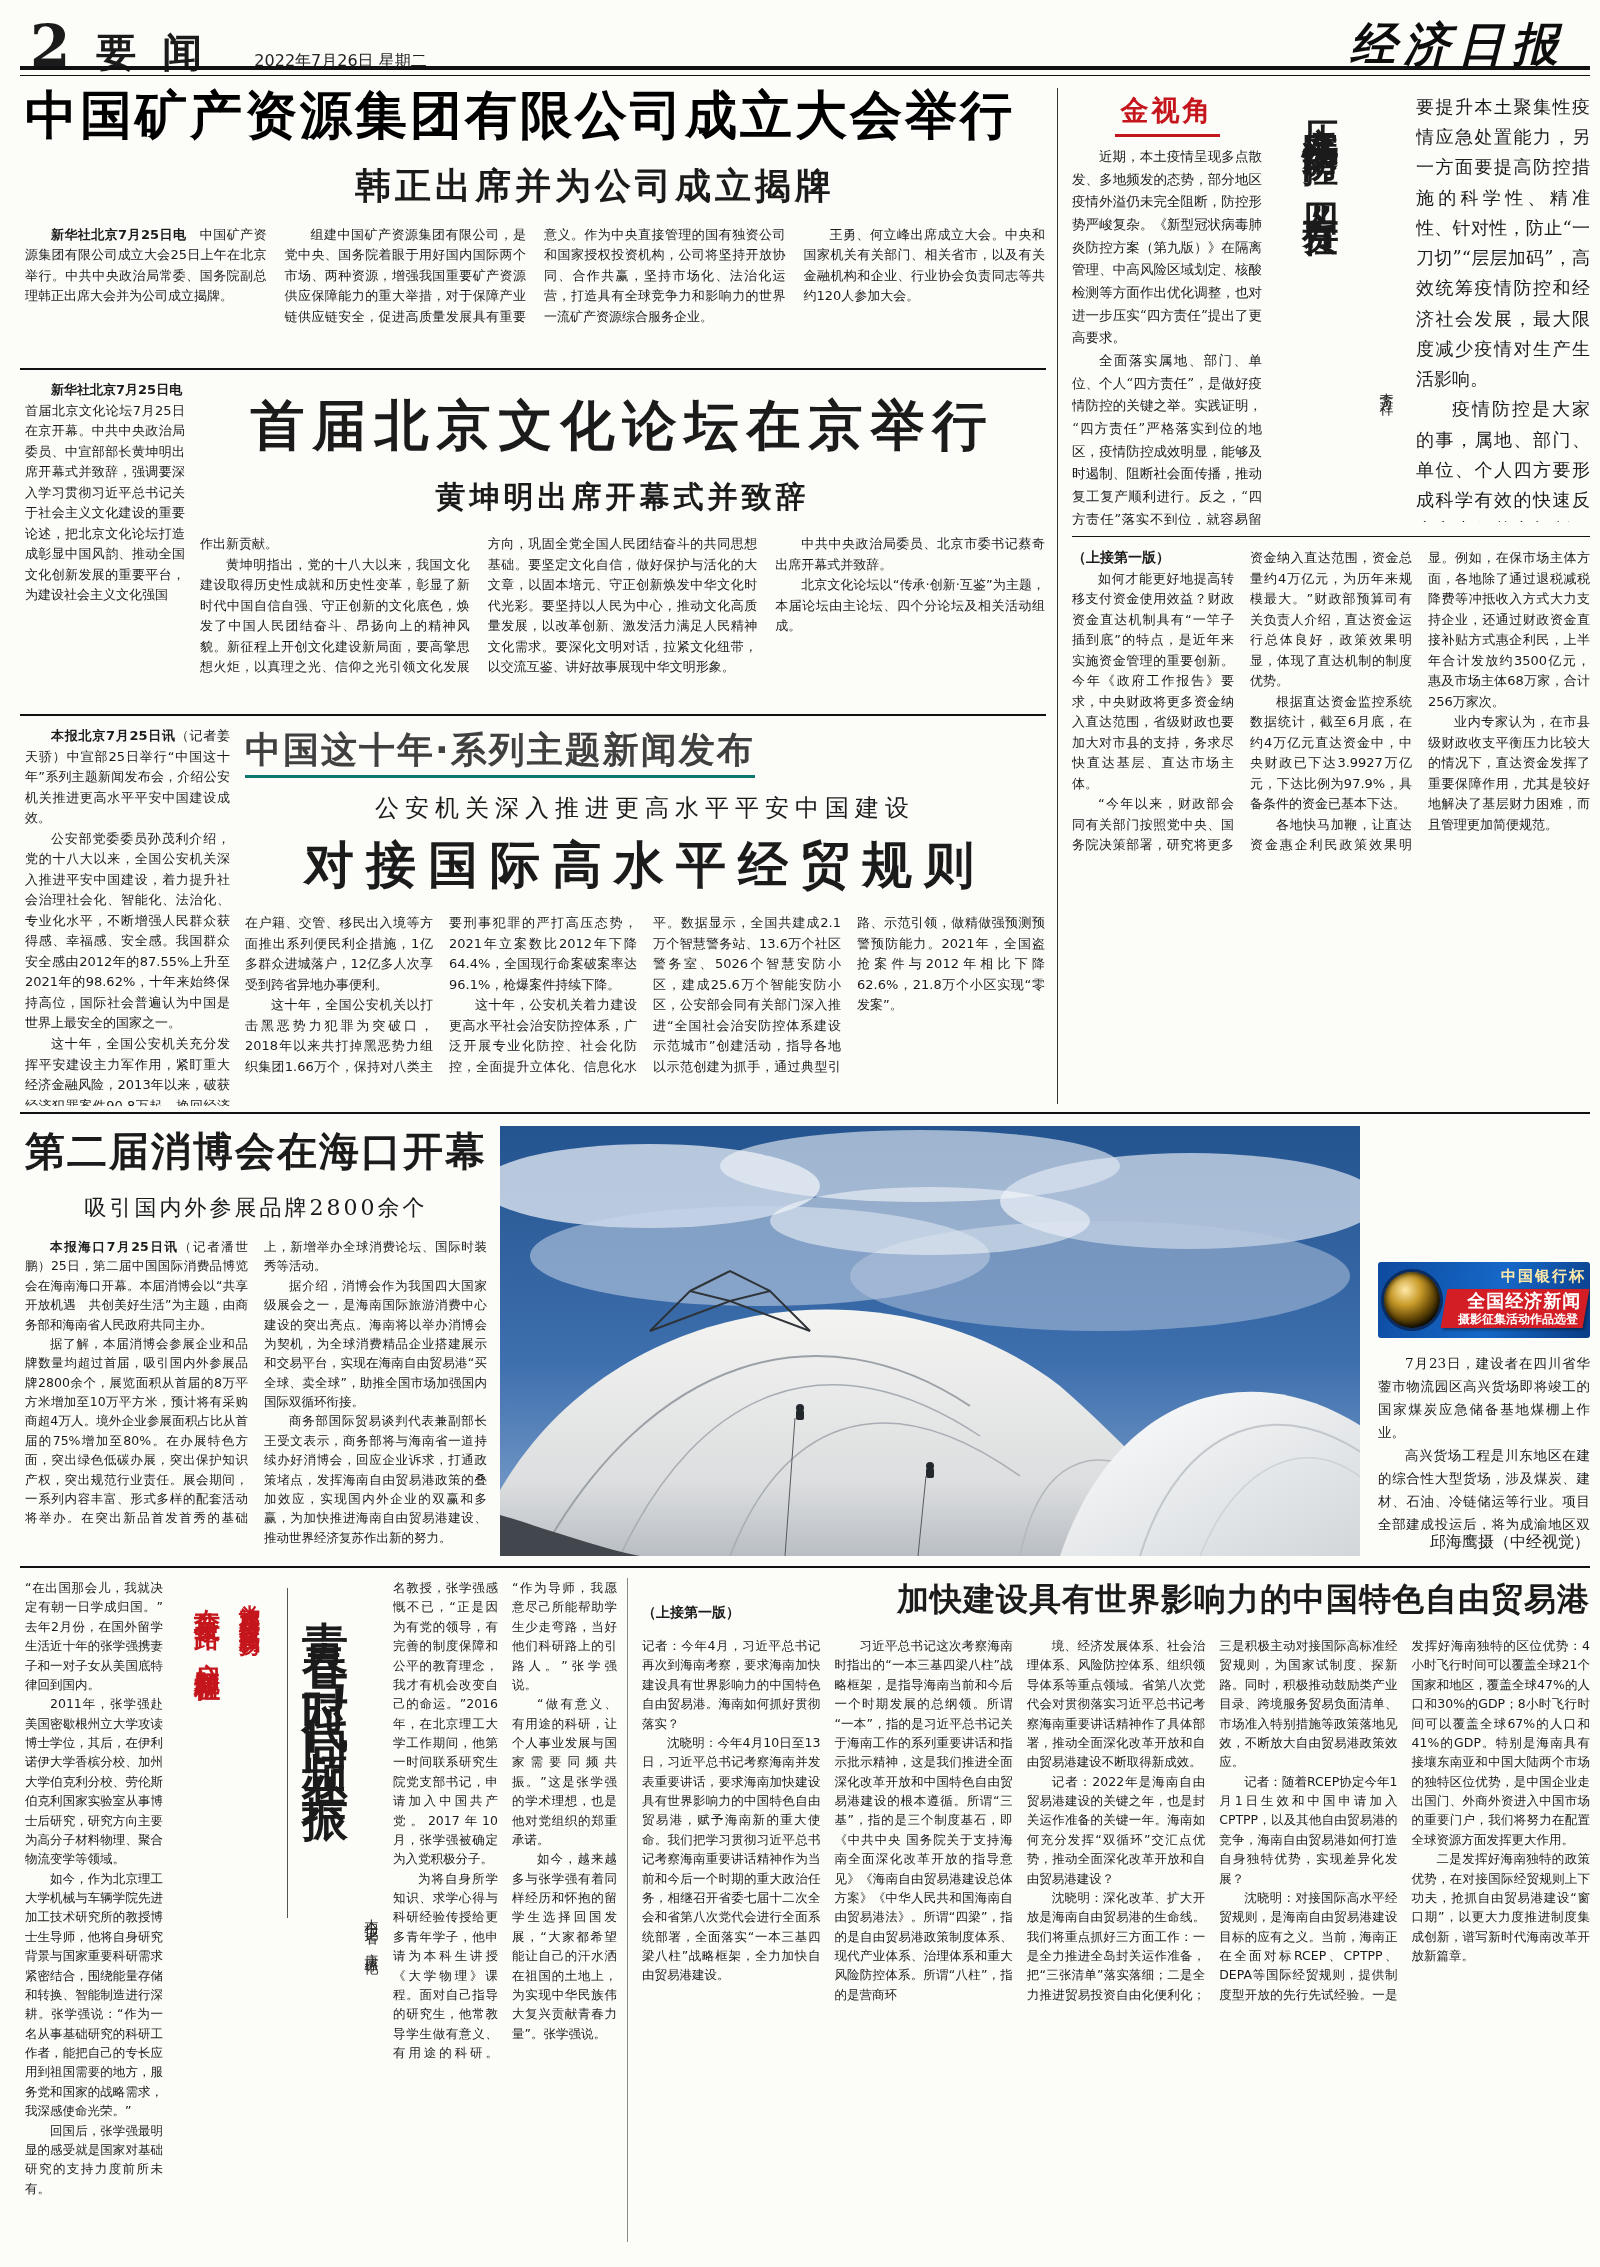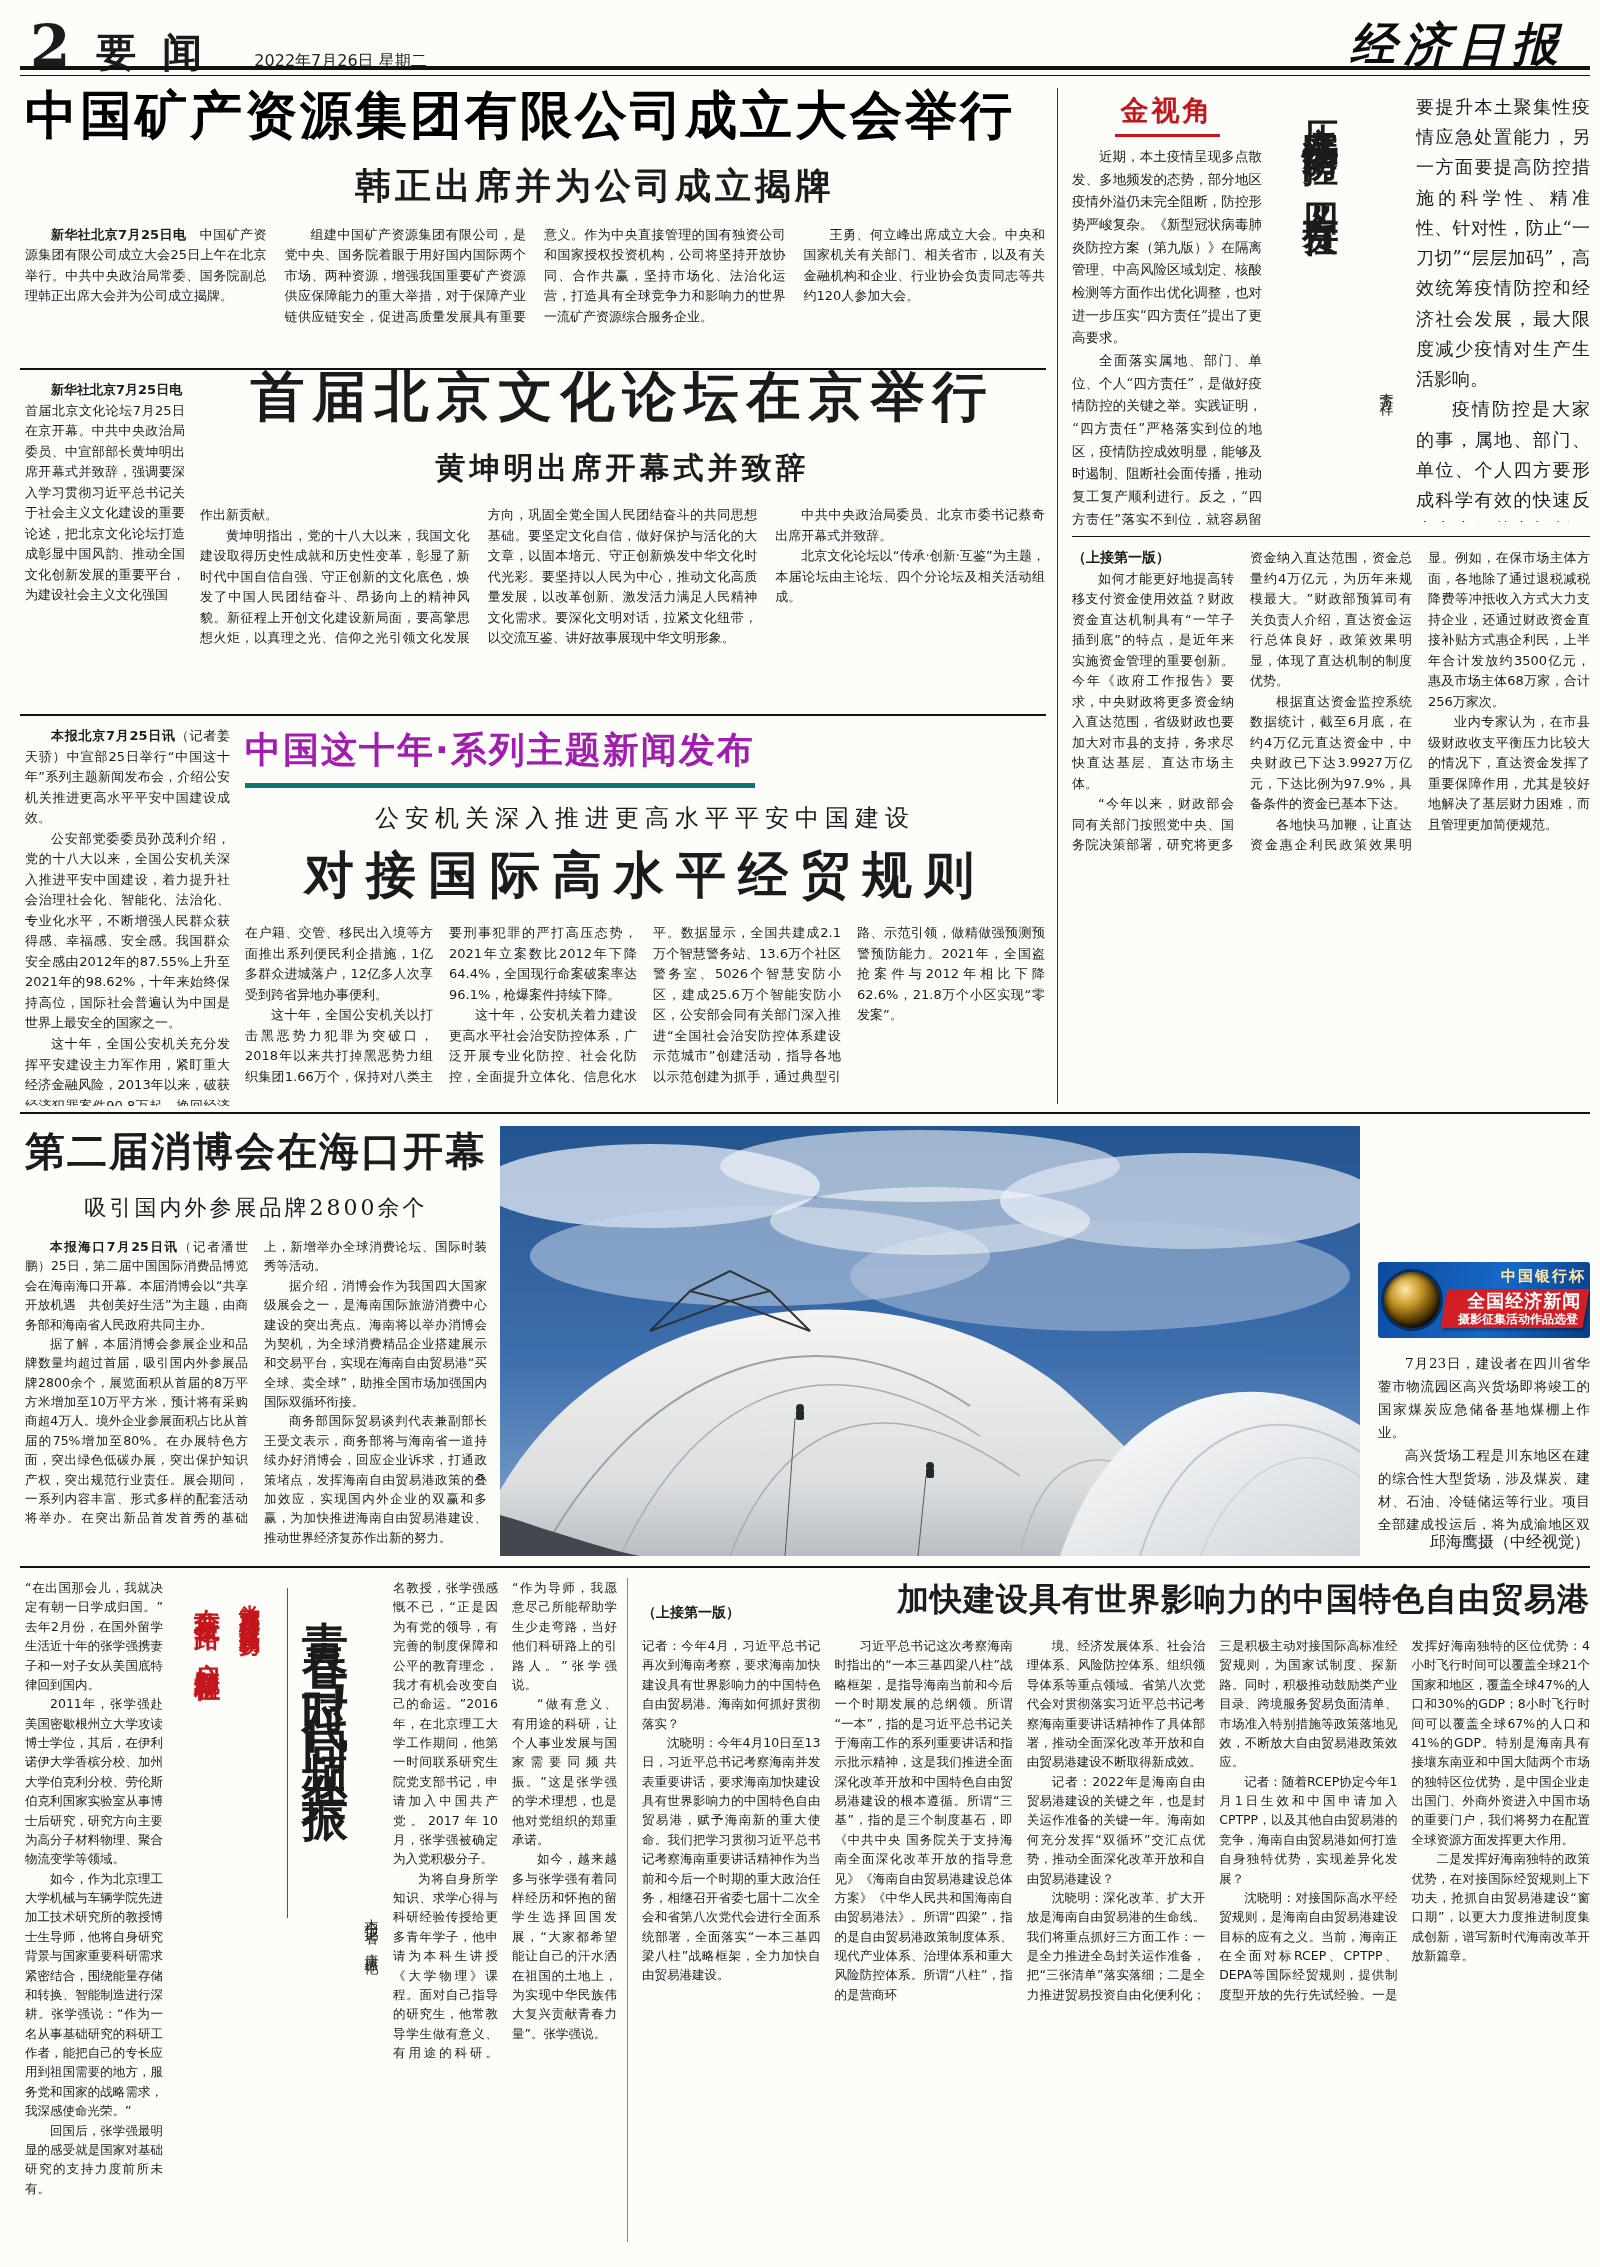--- a/index.html
+++ b/index.html
@@ -29,22 +29,22 @@
   
   .jin-label{color:#c4161c;font:900 28px "DejaVu Sans",sans-serif;letter-spacing:3px;
              border-bottom:3px solid #c4161c;display:inline-block;padding:0 6px 4px;}
   .jin-v-head{writing-mode:vertical-rl;text-orientation:upright;font:900 36px "DejaVu Sans",sans-serif;
               letter-spacing:6px;height:420px;}
   .v-byline{writing-mode:vertical-rl;text-orientation:upright;font-size:14px;color:#222;letter-spacing:4px;}
   
   .h-forum{font:900 54px "DejaVu Sans",sans-serif;letter-spacing:8px;text-align:center;}
   .sub-forum{font:700 30px "DejaVu Serif","Liberation Serif",serif;letter-spacing:4px;text-align:center;}
   
-  .banner-decade{color:#a21caf;font:900 36px "DejaVu Sans",sans-serif;letter-spacing:2px;
-                 border-bottom:5px solid #0f766e;display:inline-block;padding-bottom:8px;}
+  .banner-decade{color:#404040;font:900 36px "DejaVu Sans",sans-serif;letter-spacing:2px;
+                 border-bottom:3px solid #0f766e;display:inline-block;}
   .kicker-sec{font:24px "DejaVu Serif","Liberation Serif",serif;letter-spacing:6px;text-align:center;}
   .h-security{font:900 50px "DejaVu Serif","Liberation Serif",serif;letter-spacing:12px;text-align:center;}
   
   .h-expo{font:900 40px "DejaVu Sans",sans-serif;letter-spacing:2px;}
   .sub-expo{font:22px "DejaVu Serif","Liberation Serif",serif;letter-spacing:3px;text-align:center;}
   
   .contest-banner{position:absolute;width:212px;height:76px;border-radius:3px;overflow:hidden;
       background:linear-gradient(110deg,#0d4a9e 0%,#1668c8 55%,#0a3c85 100%);}
   .lens{position:absolute;left:6px;top:10px;width:56px;height:56px;border-radius:50%;
       background:radial-gradient(circle at 38% 32%,#ffe9a8 0%,#c89b2a 30%,#6b4d08 55%,#141002 78%,#000 100%);
@@ -120,21 +120,21 @@
   <p>“今年以来，财政部会同有关部门按照党中央、国务院决策部署，研究将更多资金纳入直达范围，资金总量约4万亿元，为历年来规模最大。”财政部预算司有关负责人介绍，直达资金运行总体良好，政策效果明显，体现了直达机制的制度优势。</p>
   <p>根据直达资金监控系统数据统计，截至6月底，在约4万亿元直达资金中，中央财政已下达3.9927万亿元，下达比例为97.9%，具备条件的资金已基本下达。</p>
   <p>各地快马加鞭，让直达资金惠企利民政策效果明显。例如，在保市场主体方面，各地除了通过退税减税降费等冲抵收入方式大力支持企业，还通过财政资金直接补贴方式惠企利民，上半年合计发放约3500亿元，惠及市场主体68万家，合计256万家次。</p>
   <p>业内专家认为，在市县级财政收支平衡压力比较大的情况下，直达资金发挥了重要保障作用，尤其是较好地解决了基层财力困难，而且管理更加简便规范。</p>
 </div>
 
 <div class="hrule" style="left:20px;top:368px;width:1026px;height:2px;"></div>
 <div class="abs sidecol t13" style="left:25px;top:380px;width:160px;height:322px;">
   <p><b class="dl">新华社北京7月25日电</b><span>　首届北京文化论坛7月25日在京开幕。中共中央政治局委员、中宣部部长黄坤明出席开幕式并致辞，强调要深入学习贯彻习近平总书记关于社会主义文化建设的重要论述，把北京文化论坛打造成彰显中国风韵、推动全国文化创新发展的重要平台，为建设社会主义文化强国</span></p>
 </div>
-<div class="abs" style="left:200px;top:361px;width:845px;height:320px;">
+<div class="abs" style="left:200px;top:390px;width:845px;height:320px;">
   <div class="h-forum">首届北京文化论坛在京举行</div>
   <div class="sub-forum" style="margin-top:14px;">黄坤明出席开幕式并致辞</div>
   <div class="bodycols t13" style="column-count:3;height:178px;margin-top:16px;">
     <p class="noindent">作出新贡献。</p>
     <p>黄坤明指出，党的十八大以来，我国文化建设取得历史性成就和历史性变革，彰显了新时代中国自信自强、守正创新的文化底色，焕发了中国人民团结奋斗、昂扬向上的精神风貌。新征程上开创文化建设新局面，要高擎思想火炬，以真理之光、信仰之光引领文化发展方向，巩固全党全国人民团结奋斗的共同思想基础。要坚定文化自信，做好保护与活化的大文章，以固本培元、守正创新焕发中华文化时代光彩。要坚持以人民为中心，推动文化高质量发展，以改革创新、激发活力满足人民精神文化需求。要深化文明对话，拉紧文化纽带，以交流互鉴、讲好故事展现中华文明形象。</p>
     <p>中共中央政治局委员、北京市委书记蔡奇出席开幕式并致辞。</p>
     <p>北京文化论坛以“传承·创新·互鉴”为主题，本届论坛由主论坛、四个分论坛及相关活动组成。</p>
   </div>
 </div>
 

